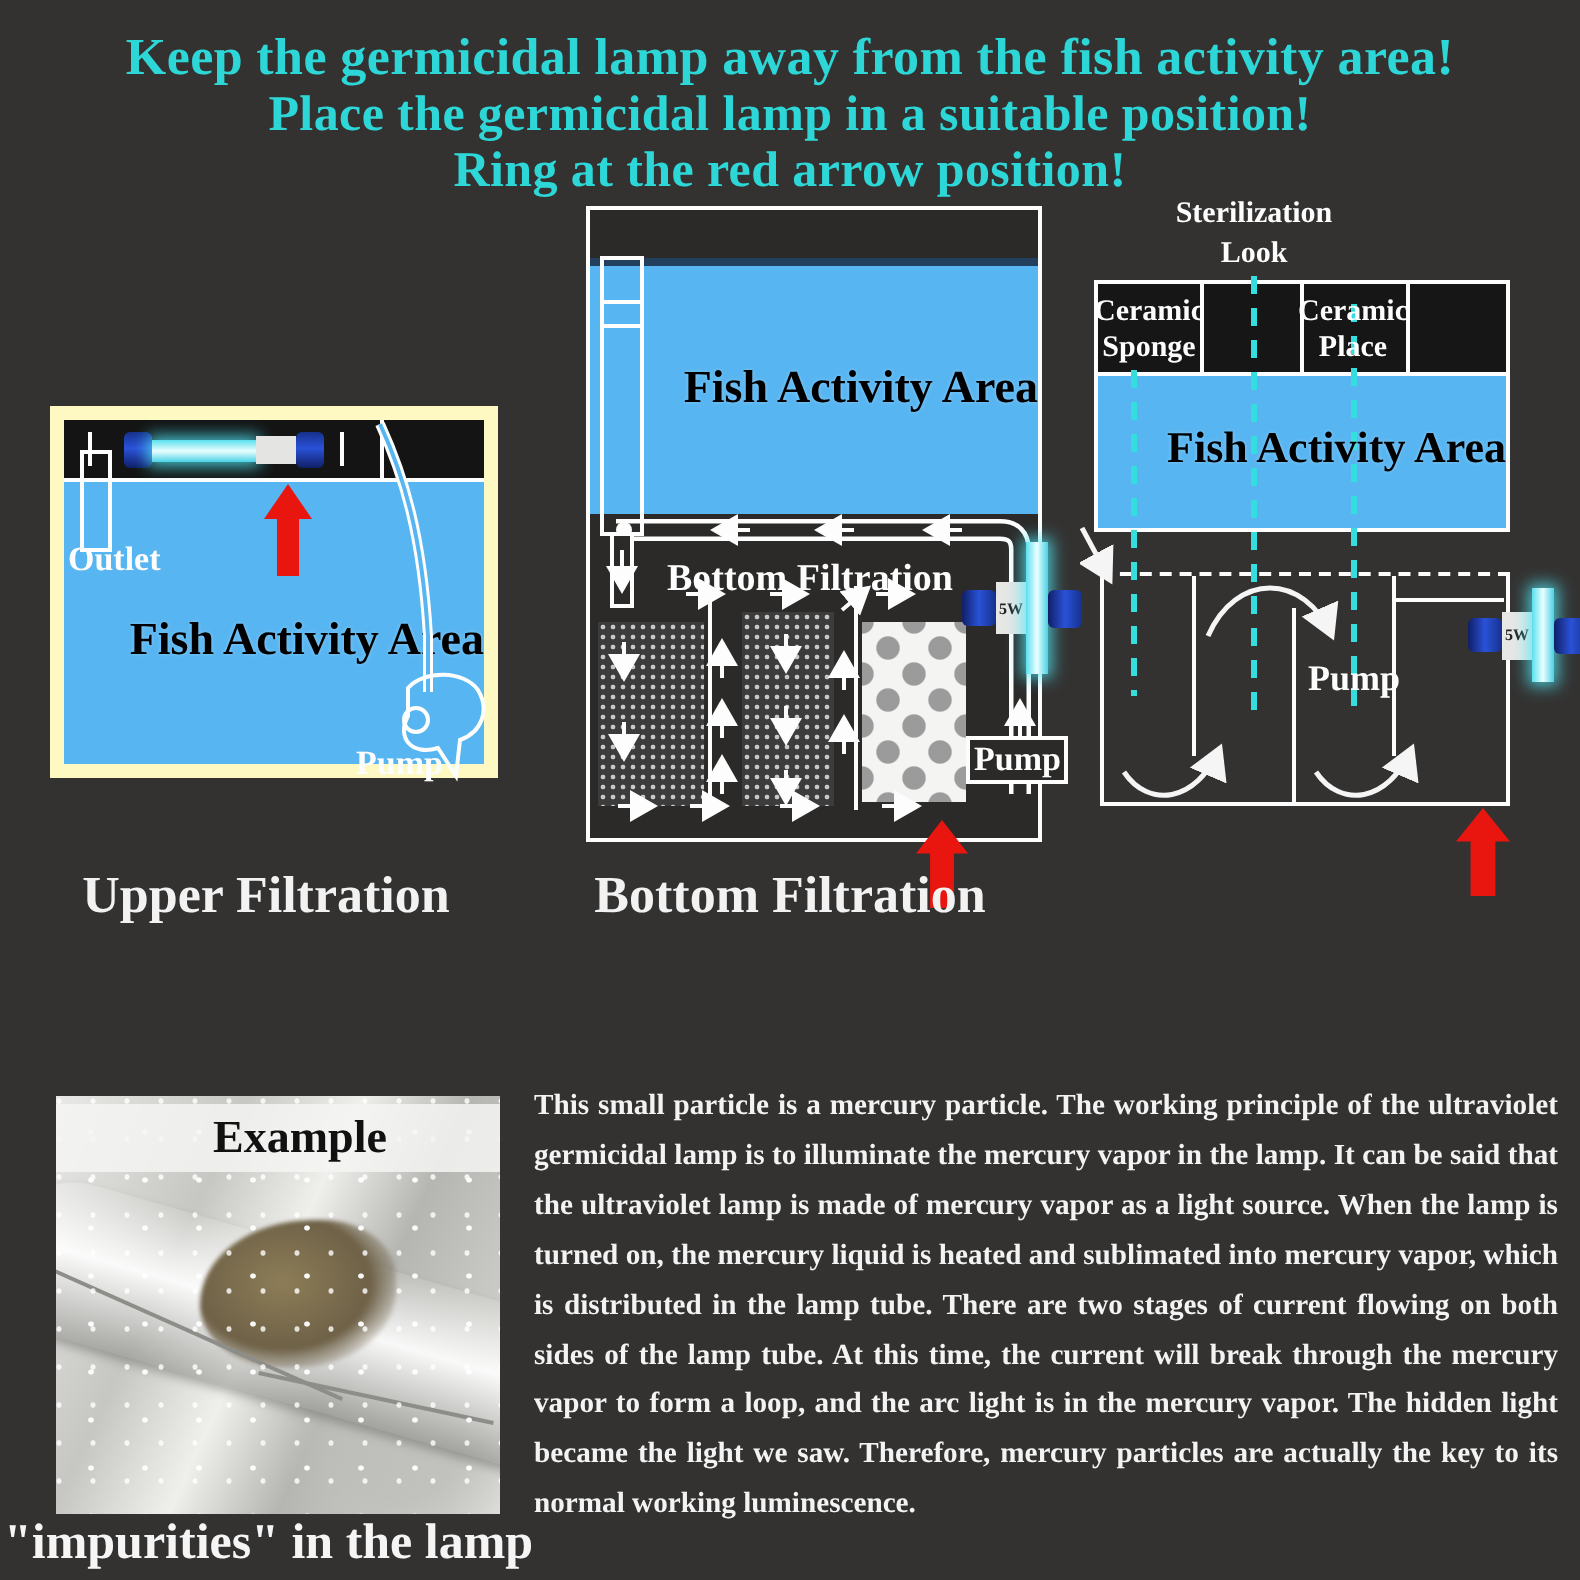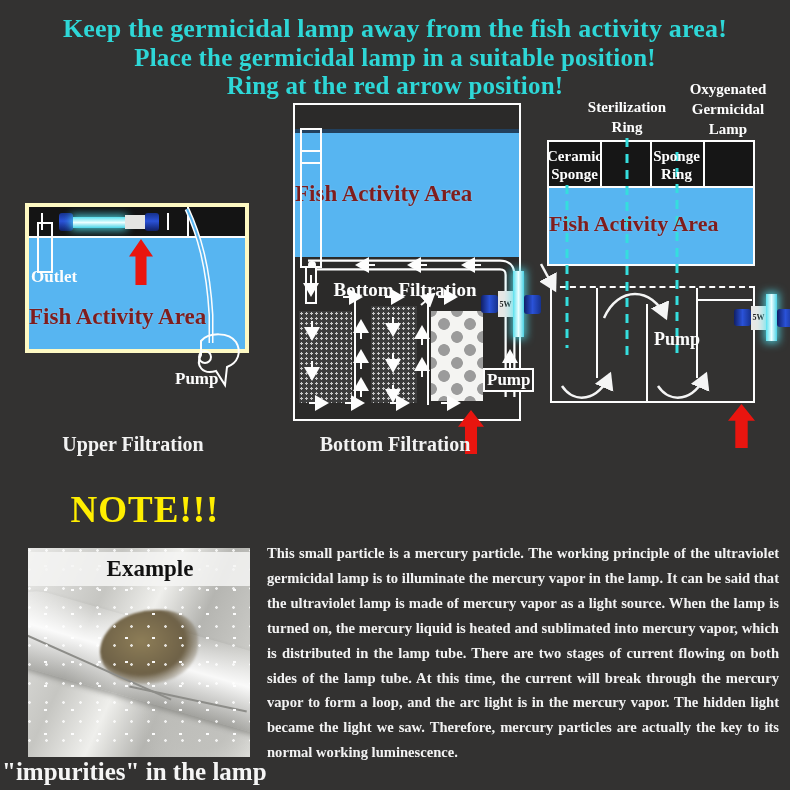--- a/index.html
+++ b/index.html
@@ -9,31 +9,31 @@
 
   
   .hline { position:absolute; left:0; width:790px; text-align:center; color:#2ed7d7;
            font-weight:bold; font-size:25px; letter-spacing:.2px; }
   .hline.l1 { top:14px; font-size:26px; }
   .hline.l2 { top:44px; }
   .hline.l3 { top:72px; }
 
   
   .cap-label { position:absolute; top:433px; width:220px; text-align:center; color:#f2f2f2;
-               font-weight:bold; font-size:20px; }
-  .area-label { position:absolute; width:100%; text-align:left; color:#7f1d1d;
+               font-weight:bold; font-size:26px; }
+  .area-label { position:absolute; width:100%; text-align:right; color:#000000;
                 font-weight:bold; font-size:23px; text-shadow:0 0 2px rgba(255,255,255,.3); }
   .pump-txt { position:absolute; color:#fdfdfd; font-weight:bold; font-size:17px; }
   .red-arrow { position:absolute; background:#e9150f;
                clip-path:polygon(50% 0,100% 38%,73% 38%,73% 100%,27% 100%,27% 38%,0 38%); }
   svg.overlay { position:absolute; pointer-events:none; }
 
   
-  .tank-upper { position:absolute; left:25px; top:203px; width:224px; height:150px;
-                border:4px solid #fef9c3; background:#57b5f1; }
+  .tank-upper { position:absolute; left:25px; top:203px; width:224px; height:186px;
+                border:7px solid #fef9c3; background:#57b5f1; }
   .tu-strip { position:absolute; left:0; top:0; width:100%; height:31px; background:#141414;
               border-bottom:2px solid #fdfdfd; }
   .tu-tick { position:absolute; width:2px; height:17px; top:6px; background:#fdfdfd; }
   .tu-div  { position:absolute; width:2px; height:31px; top:0; background:#fdfdfd; }
   .hlamp { position:absolute; left:30px; top:4px; width:100px; height:22px; display:flex; align-items:center; }
   .hlamp .cap { width:14px; height:18px; background:linear-gradient(180deg,#16318c,#2a52d8 45%,#101f66);
                 border-radius:3px; flex:none; }
   .hlamp .tube { flex:1; height:11px; background:linear-gradient(180deg,#59e0ee,#eafeff 50%,#49d2e6);
                  box-shadow:0 0 8px 2px rgba(80,230,245,.85); }
   .hlamp .lbl { width:20px; height:14px; background:#e4e4e2; flex:none;
@@ -189,29 +189,28 @@
     <div class="vlamp" style="left:186px; top:166px;">
       <div class="vcap" style="height:18px;"></div>
       <div class="vlbl" style="height:26px;">5W</div>
       <div class="vtube" style="height:66px;"></div>
       <div class="vcap" style="height:19px;"></div>
     </div>
     <div class="pump-box-mid">Pump</div>
   </div>
   <div class="red-arrow" style="left:458px; top:410px; width:26px; height:44px;"></div>
 
-  <div class="bk-label" style="left:572px; top:97px; width:110px;">Sterilization Ring</div>
-  <div class="bk-label" style="left:672px; top:79px; width:112px;">Oxygenated Germicidal Lamp</div>
+  <div class="bk-label" style="left:572px; top:97px; width:110px;">Sterilization Look</div>
 
   <div class="bk-upper">
     <div class="bk-celldiv" style="left:51px"></div>
     <div class="bk-celldiv" style="left:101px"></div>
     <div class="bk-celldiv" style="left:154px"></div>
     <div class="bk-cell" style="left:0; width:51px;">Ceramic Sponge</div>
-    <div class="bk-cell" style="left:99px; width:57px;">Sponge Ring</div>
+    <div class="bk-cell" style="left:99px; width:57px;">Ceramic Place</div>
     <div class="bk-water">
       <div class="area-label" style="top:23px; font-size:22px; z-index:6;">Fish Activity Area</div>
     </div>
   </div>
 
   <div class="bk-sump"></div>
 
   <svg class="overlay" style="left:540px; top:128px; z-index:5;" width="230" height="292" viewBox="0 0 230 292">
     <defs>
       <marker id="m2" markerWidth="9" markerHeight="9" refX="6" refY="4" orient="auto">
@@ -236,21 +235,20 @@
     <div class="vcap" style="height:17px;"></div>
     <div class="vlbl" style="height:24px;">5W</div>
     <div class="vtube" style="height:47px;"></div>
     <div class="vcap" style="height:18px;"></div>
   </div>
   <div class="red-arrow" style="left:728px; top:404px; width:27px; height:44px;"></div>
 
   <div class="cap-label" style="left:23px;">Upper Filtration</div>
   <div class="cap-label" style="left:285px;">Bottom Filtration</div>
 
-  <div class="note-title">NOTE!!!</div>
 
   <div class="photo">
     <div class="glass-tube"></div>
     <div class="impurity"></div>
     <div class="wire" style="left:-10px; top:118px; width:160px; transform:rotate(24deg);"></div>
     <div class="wire" style="left:100px; top:150px; width:120px; transform:rotate(12deg);"></div>
     <div class="example-band">Example</div>
   </div>
 
   <div class="body-text">This small particle is a mercury particle. The working principle of the ultraviolet germicidal lamp is to illuminate the mercury vapor in the lamp. It can be said that the ultraviolet lamp is made of mercury vapor as a light source. When the lamp is turned on, the mercury liquid is heated and sublimated into mercury vapor, which is distributed in the lamp tube. There are two stages of current flowing on both sides of the lamp tube. At this time, the current will break through the mercury vapor to form a loop, and the arc light is in the mercury vapor. The hidden light became the light we saw. Therefore, mercury particles are actually the key to its normal working luminescence.</div>

